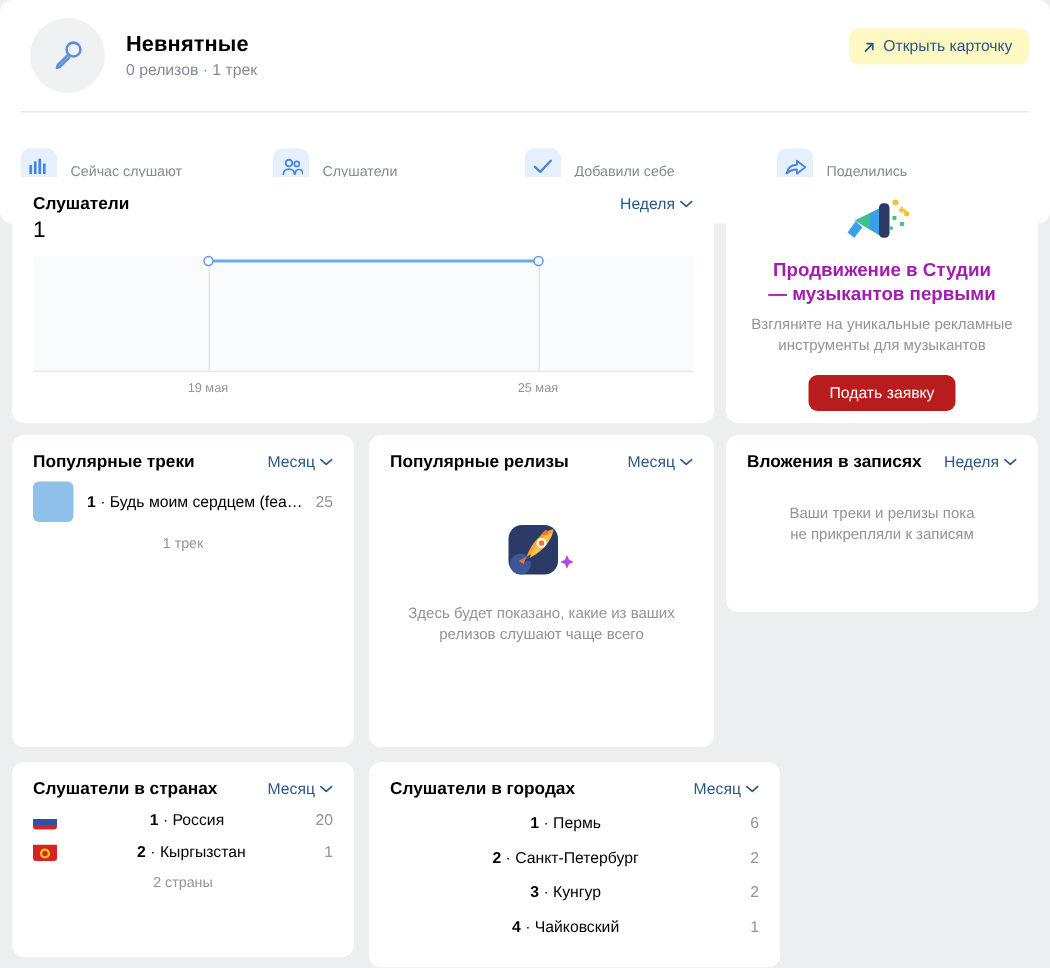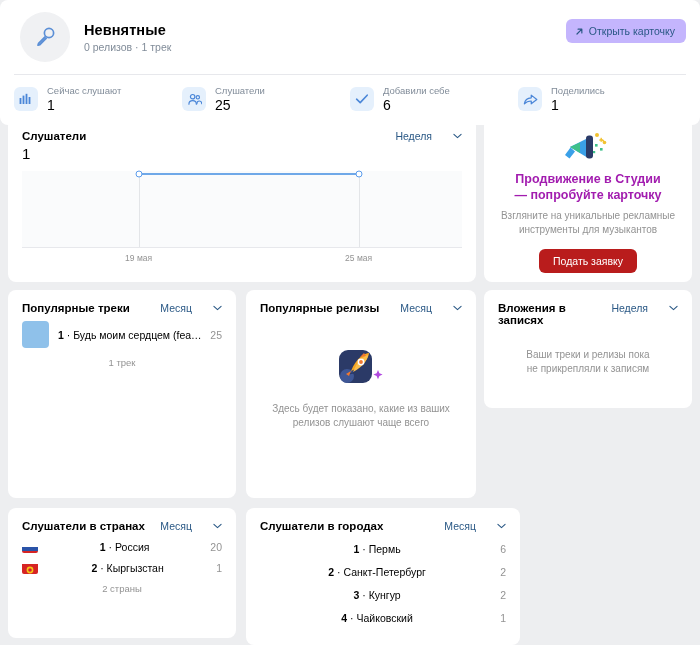--- a/index.html
+++ b/index.html
@@ -33,21 +33,21 @@
   .artist-meta { margin-left: 14px; }
   .artist-name {
     font-size: 14.5px; font-weight: bold; color: #000000;
     letter-spacing: .1px;
   }
   .artist-sub {
     font-size: 10.5px; color: #818c99; margin-top: 3px;
   }
   .open-card-btn {
     position: absolute; right: 14px; top: 19px;
-    background: #c4b5fd; color: #2a5885;
+    background: #fef9c3; color: #2a5885;
     border: none; border-radius: 6px;
     font-size: 10.5px; font-family: "Liberation Sans", sans-serif;
     padding: 6px 11px 6px 9px;
     display: flex; align-items: center; gap: 5px;
     cursor: pointer;
   }
   .open-card-btn .arrow-up-right { display:flex; }
 
   .header-divider { height: 1px; background: #e7e8ec; margin: 0 14px; }
 
@@ -55,36 +55,36 @@
     display: flex; padding: 10px 14px 12px 14px;
   }
   .stat { display: flex; align-items: center; width: 25%; }
   .stat-icon {
     width: 24px; height: 24px; border-radius: 6px;
     background: #e5f0fc;
     display: flex; align-items: center; justify-content: center;
     flex: 0 0 auto;
   }
   .stat-text { margin-left: 9px; }
-  .stat-label { font-size: 9.5px; color: #818c99; line-height: 11px; }
+  .stat-label { font-size: 9.5px; color: #818c99; line-height: 11px; margin-top: 24px; }
   .stat-value { font-size: 14px; color: #000; font-weight: 500; line-height: 16px; margin-top: 1px; }
 
   
   .card {
     background: #ffffff; border-radius: 8px;
     position: absolute;
   }
   .card-head {
     display: flex; align-items: flex-start; justify-content: space-between;
     padding: 12px 14px 0 14px;
   }
   .card-title { font-size: 11.5px; font-weight: bold; color: #000; }
   .period {
     font-size: 10.5px; color: #2a5885; cursor: pointer;
-    display: flex; align-items: center; gap: 21px; white-space: nowrap;
+    display: flex; align-items: center; gap: 3px; white-space: nowrap;
   }
   .chev { display:flex; }
 
   
   #listeners-card { left: 8px; top: 118px; width: 468px; height: 164px; }
   .big-number { font-size: 15px; color: #000; padding: 3px 14px 0 14px; font-weight: 500; }
   .chart-wrap { position: relative; margin: 9px 14px 0 14px; height: 96px; }
   .plot {
     position: absolute; left: 0; top: 0; right: 0; height: 76px;
     background: #fafbfc;
@@ -287,21 +287,21 @@
         <path d="M38 13 q3-1 3.6 1.6" fill="none" stroke="#f2c230" stroke-width="1.6" stroke-linecap="round"></path>
         <circle cx="42.5" cy="15.5" r="1.8" fill="#f2c230"></circle>
         <rect x="38.5" y="10.8" width="1.4" height="4" fill="#f2c230"></rect>
         <rect x="33" y="17" width="2.6" height="2.6" fill="#3fc18a"></rect>
         <rect x="38" y="21" width="2.6" height="2.6" fill="#3fc18a"></rect>
         <rect x="31" y="24" width="2.2" height="2.2" fill="#3fc18a"></rect>
       </svg>
     </span>
     <div class="promo-title">
       <div>Продвижение в Студии</div>
-      <div>— попробуйте карточку</div>
+      <div>— музыкантов первыми</div>
     </div>
     <div class="promo-sub">
       <div>Взгляните на уникальные рекламные</div>
       <div>инструменты для музыкантов</div>
     </div>
     <button class="promo-btn">Подать заявку</button>
   </div>
 
   <div class="card" id="tracks-card">
     <div class="card-head">

